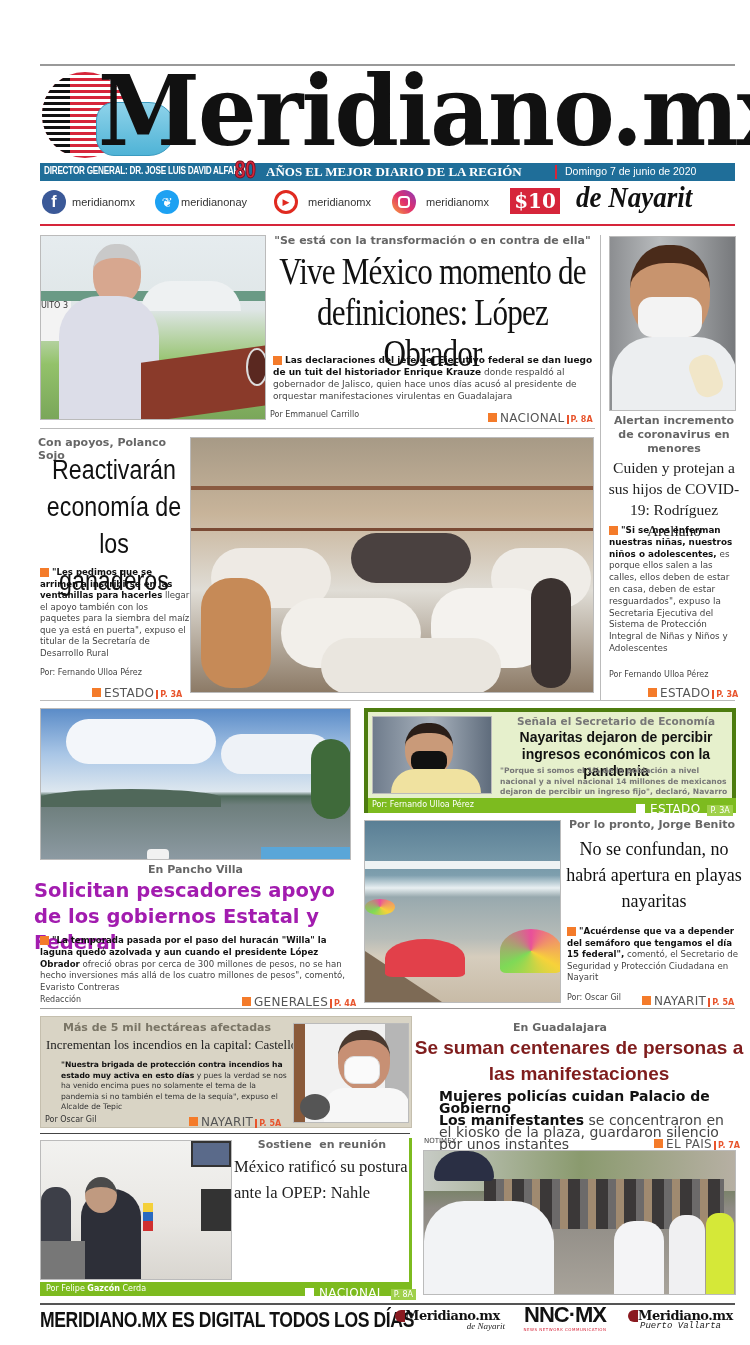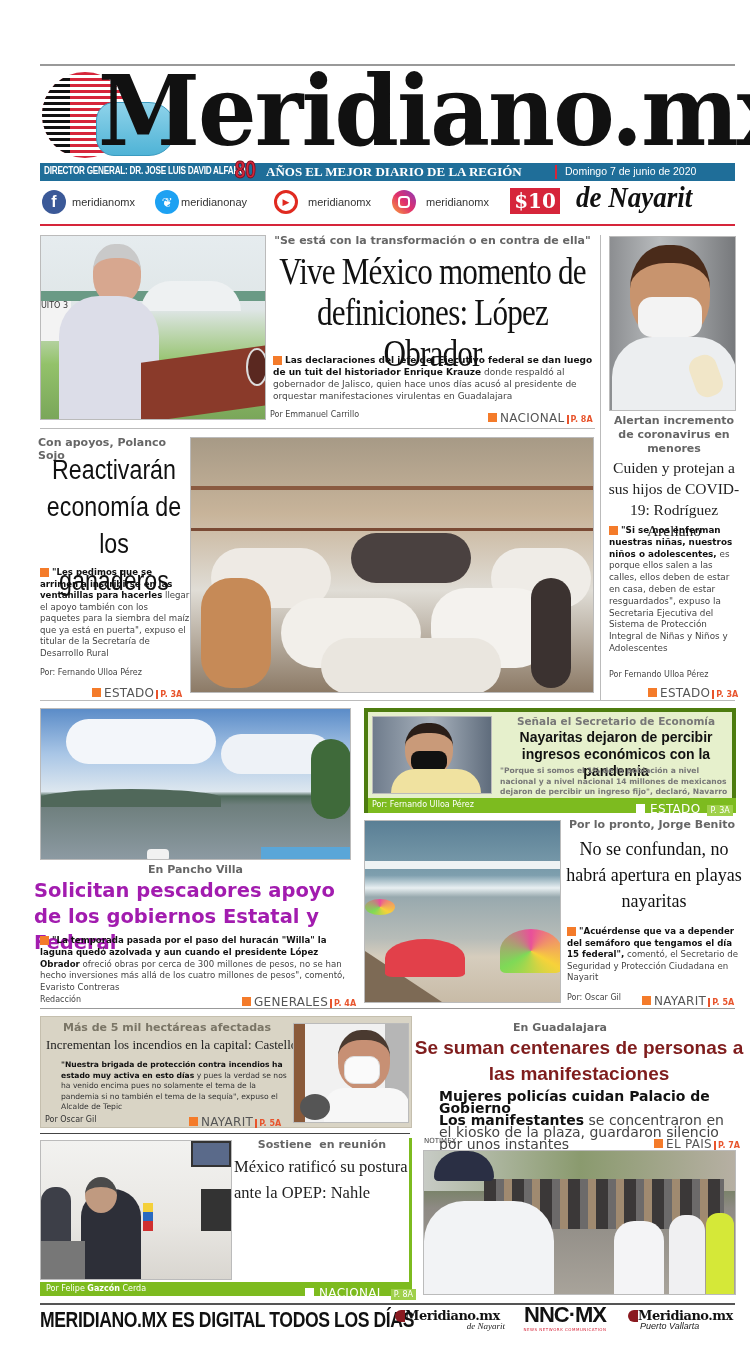--- a/index.html
+++ b/index.html
@@ -253,14 +253,14 @@
 <div class="abs" style="left:395px;top:1305px;width:110px">
   <span style="display:inline-block;width:10px;height:12px;border-radius:6px 0 0 6px;background:#8a1a20;vertical-align:middle"></span><span style="font-weight:900;font-size:13px;font-family:'DejaVu Serif',serif;color:#111;letter-spacing:-.5px">Meridiano.mx</span>
   <div style="text-align:right;font-size:9px;font-style:italic;font-family:'Liberation Serif',serif;margin-top:-3px">de Nayarit</div>
 </div>
 <div class="abs" style="left:509px;top:1303px;width:112px;text-align:center">
   <div style="font-weight:900;font-size:22px;color:#111;letter-spacing:-1px;font-family:'Liberation Sans',sans-serif;line-height:24px">NNC·MX</div>
   <div style="font-size:4px;color:#d6253a;letter-spacing:.5px">NEWS NETWORK COMMUNICATION</div>
 </div>
 <div class="abs" style="left:628px;top:1305px;width:110px">
   <span style="display:inline-block;width:10px;height:12px;border-radius:6px 0 0 6px;background:#8a1a20;vertical-align:middle"></span><span style="font-weight:900;font-size:13px;font-family:'DejaVu Serif',serif;color:#111;letter-spacing:-.5px">Meridiano.mx</span>
-  <div style="font-size:9px;font-style:italic;font-family:Liberation Sans, sans-serif;margin-top:-3px;padding-left:12px">Puerto Vallarta</div>
+  <div style="font-size:9px;font-style:italic;font-family:Liberation Mono, monospace;margin-top:-3px;padding-left:12px">Puerto Vallarta</div>
 </div>
 
 </body></html>

